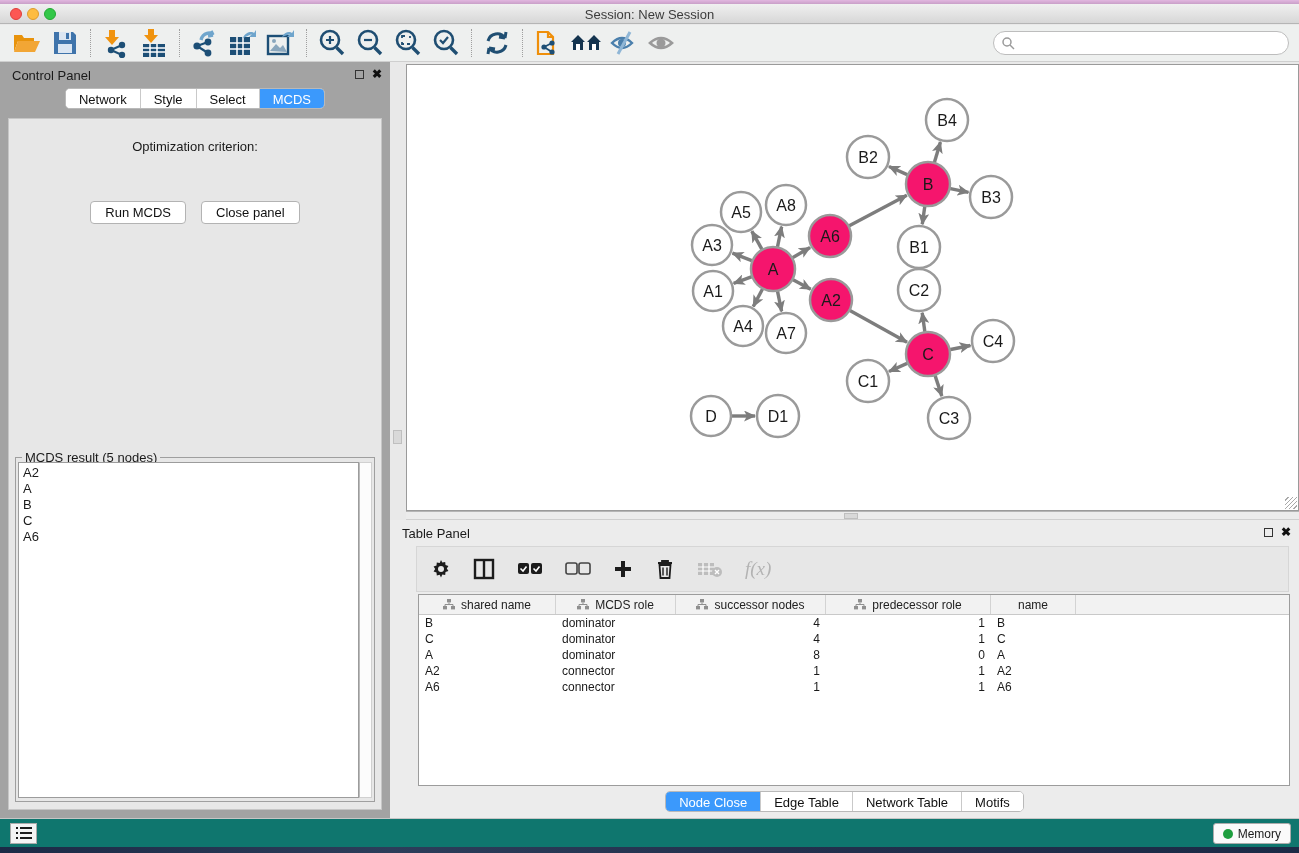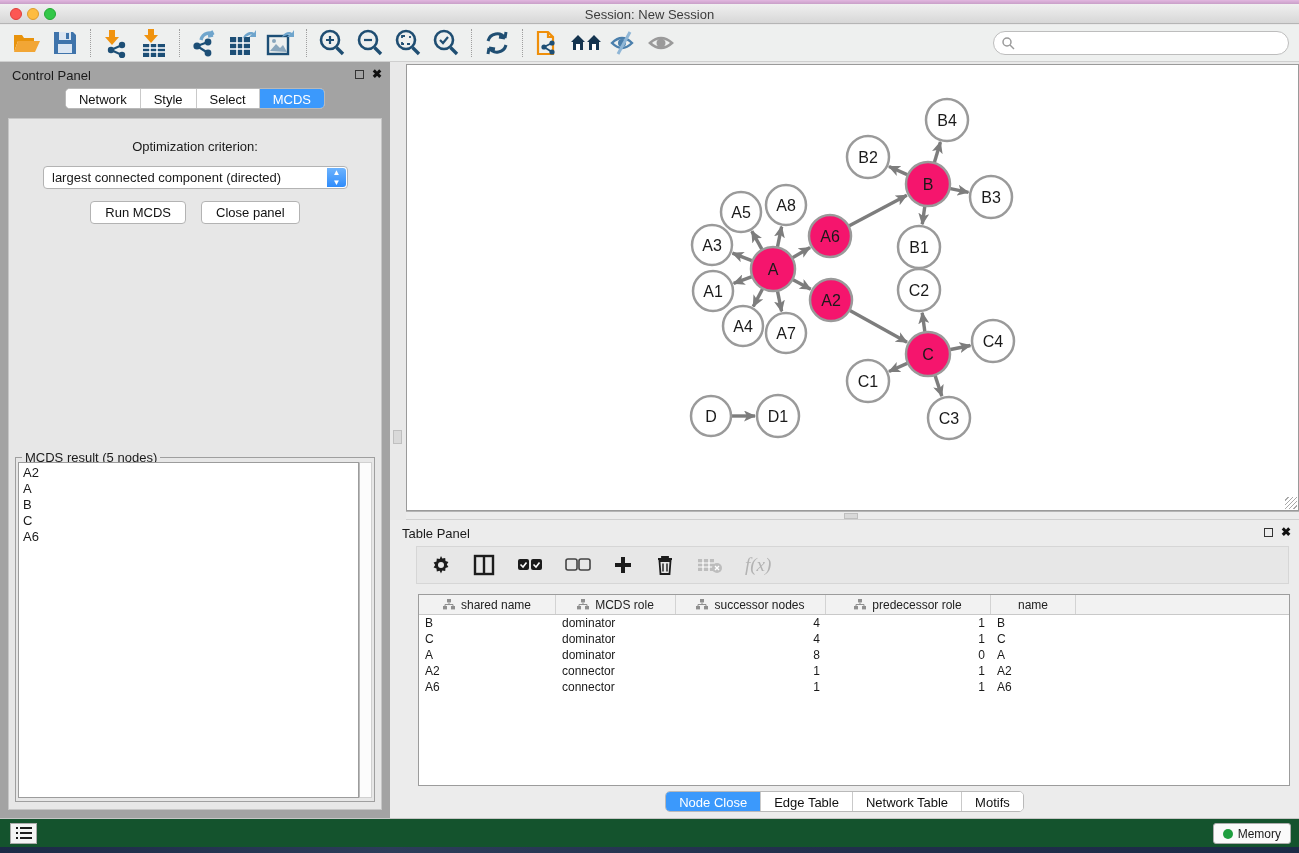--- a/index.html
+++ b/index.html
@@ -70,34 +70,34 @@
     background:repeating-linear-gradient(135deg, transparent 0 2px, #a9a9a9 2px 3px); }
   
   .vdiv-handle { position:absolute; left:393px; top:430px; width:9px; height:14px;
     background:#d9d9d9; border:1px solid #bfbfbf; }
   .hdiv { position:absolute; left:406px; top:511px; width:893px; height:9px; background:#ececec;
     border-top:1px solid #b5b5b5; border-bottom:1px solid #cfcfcf;}
   .hdiv-handle { position:absolute; left:438px; top:1px; width:14px; height:6px;
     background:#d9d9d9; border:1px solid #bfbfbf; }
   
   .table-panel { position:absolute; left:390px; top:520px; width:909px; height:298px; background:#ececec; }
-  .tp-toolbar { position:absolute; left:26px; top:26px; right:10px; height:38px;
+  .tp-toolbar { position:absolute; left:26px; top:26px; right:10px; height:46px;
     background:#e7e7e7; border:1px solid #d6d6d6; display:flex; align-items:center; gap:22px; padding-left:14px; }
   .tp-ico { display:flex; align-items:center; justify-content:center; }
   .fx-label { font-family:"Liberation Serif", serif; font-style:italic; font-size:19px; color:#b3b3b3; }
   .data-table { position:absolute; left:28px; top:74px; right:9px; bottom:32px;
     background:#fff; border:1px solid #9c9c9c; overflow:hidden; }
   .tbl-header { display:flex; background:#f2f2f2; border-bottom:1px solid #c9c9c9; height:20px; }
   .tbl-header .hcell { display:flex; align-items:center; justify-content:center; gap:6px;
     font-size:12px; color:#222; border-right:1px solid #d3d3d3; height:100%; }
   .tbl-row { display:flex; height:16px; }
   .tbl-row .cell { font-size:12px; padding:0 6px; line-height:16px; white-space:nowrap; overflow:hidden; }
   .tp-tabs { position:absolute; left:0; right:0; bottom:6px; display:flex; justify-content:center; }
   
-  .status-bar { position:absolute; left:0; top:818px; width:1299px; height:32px; background:#14532d;
+  .status-bar { position:absolute; left:0; top:818px; width:1299px; height:32px; background:#0f766e;
     border-top:1px solid #c6c6c6; }
   .list-btn { position:absolute; left:10px; top:4px; width:27px; height:21px; background:#f4f4f4;
     border:1px solid #ababab; display:flex; align-items:center; justify-content:center; }
   .mem-btn { position:absolute; right:8px; top:4px; height:21px; background:#fafafa;
     border:1px solid #ababab; border-radius:3px; display:flex; align-items:center; gap:5px;
     padding:0 9px; font-size:12px; }
   .mem-dot { width:10px; height:10px; border-radius:50%; background:#1e9e3e; }
   .desktop-bottom { position:absolute; left:0; top:847px; width:1299px; height:6px;
     background:linear-gradient(90deg,#1b2a46,#2c3d5a 30%,#22304d 60%,#1b2a46); }
   svg { display:block; }
@@ -264,27 +264,20 @@
   <div class="seg-row">
     <div class="seg" id="cp-tabs">
         <div>Network</div>
         <div>Style</div>
         <div>Select</div>
         <div class="active">MCDS</div>
       </div>
   </div>
   <div class="cp-content">
     <div class="opt-label">Optimization criterion:</div>
-    <div class="dropdown">
-      <span>largest connected component (directed)</span>
-      <span class="dd-step">
-          <span>▲</span>
-          <span>▼</span>
-        </span>
-    </div>
     <div class="btn-row">
       <button class="pbtn">Run MCDS</button>
       <button class="pbtn">Close panel</button>
     </div>
     <div class="result-group">
       <span class="result-label">MCDS result (5 nodes)</span>
       <div class="result-list" id="mcds-list">
           <div>A2</div>
           <div>A</div>
           <div>B</div>

